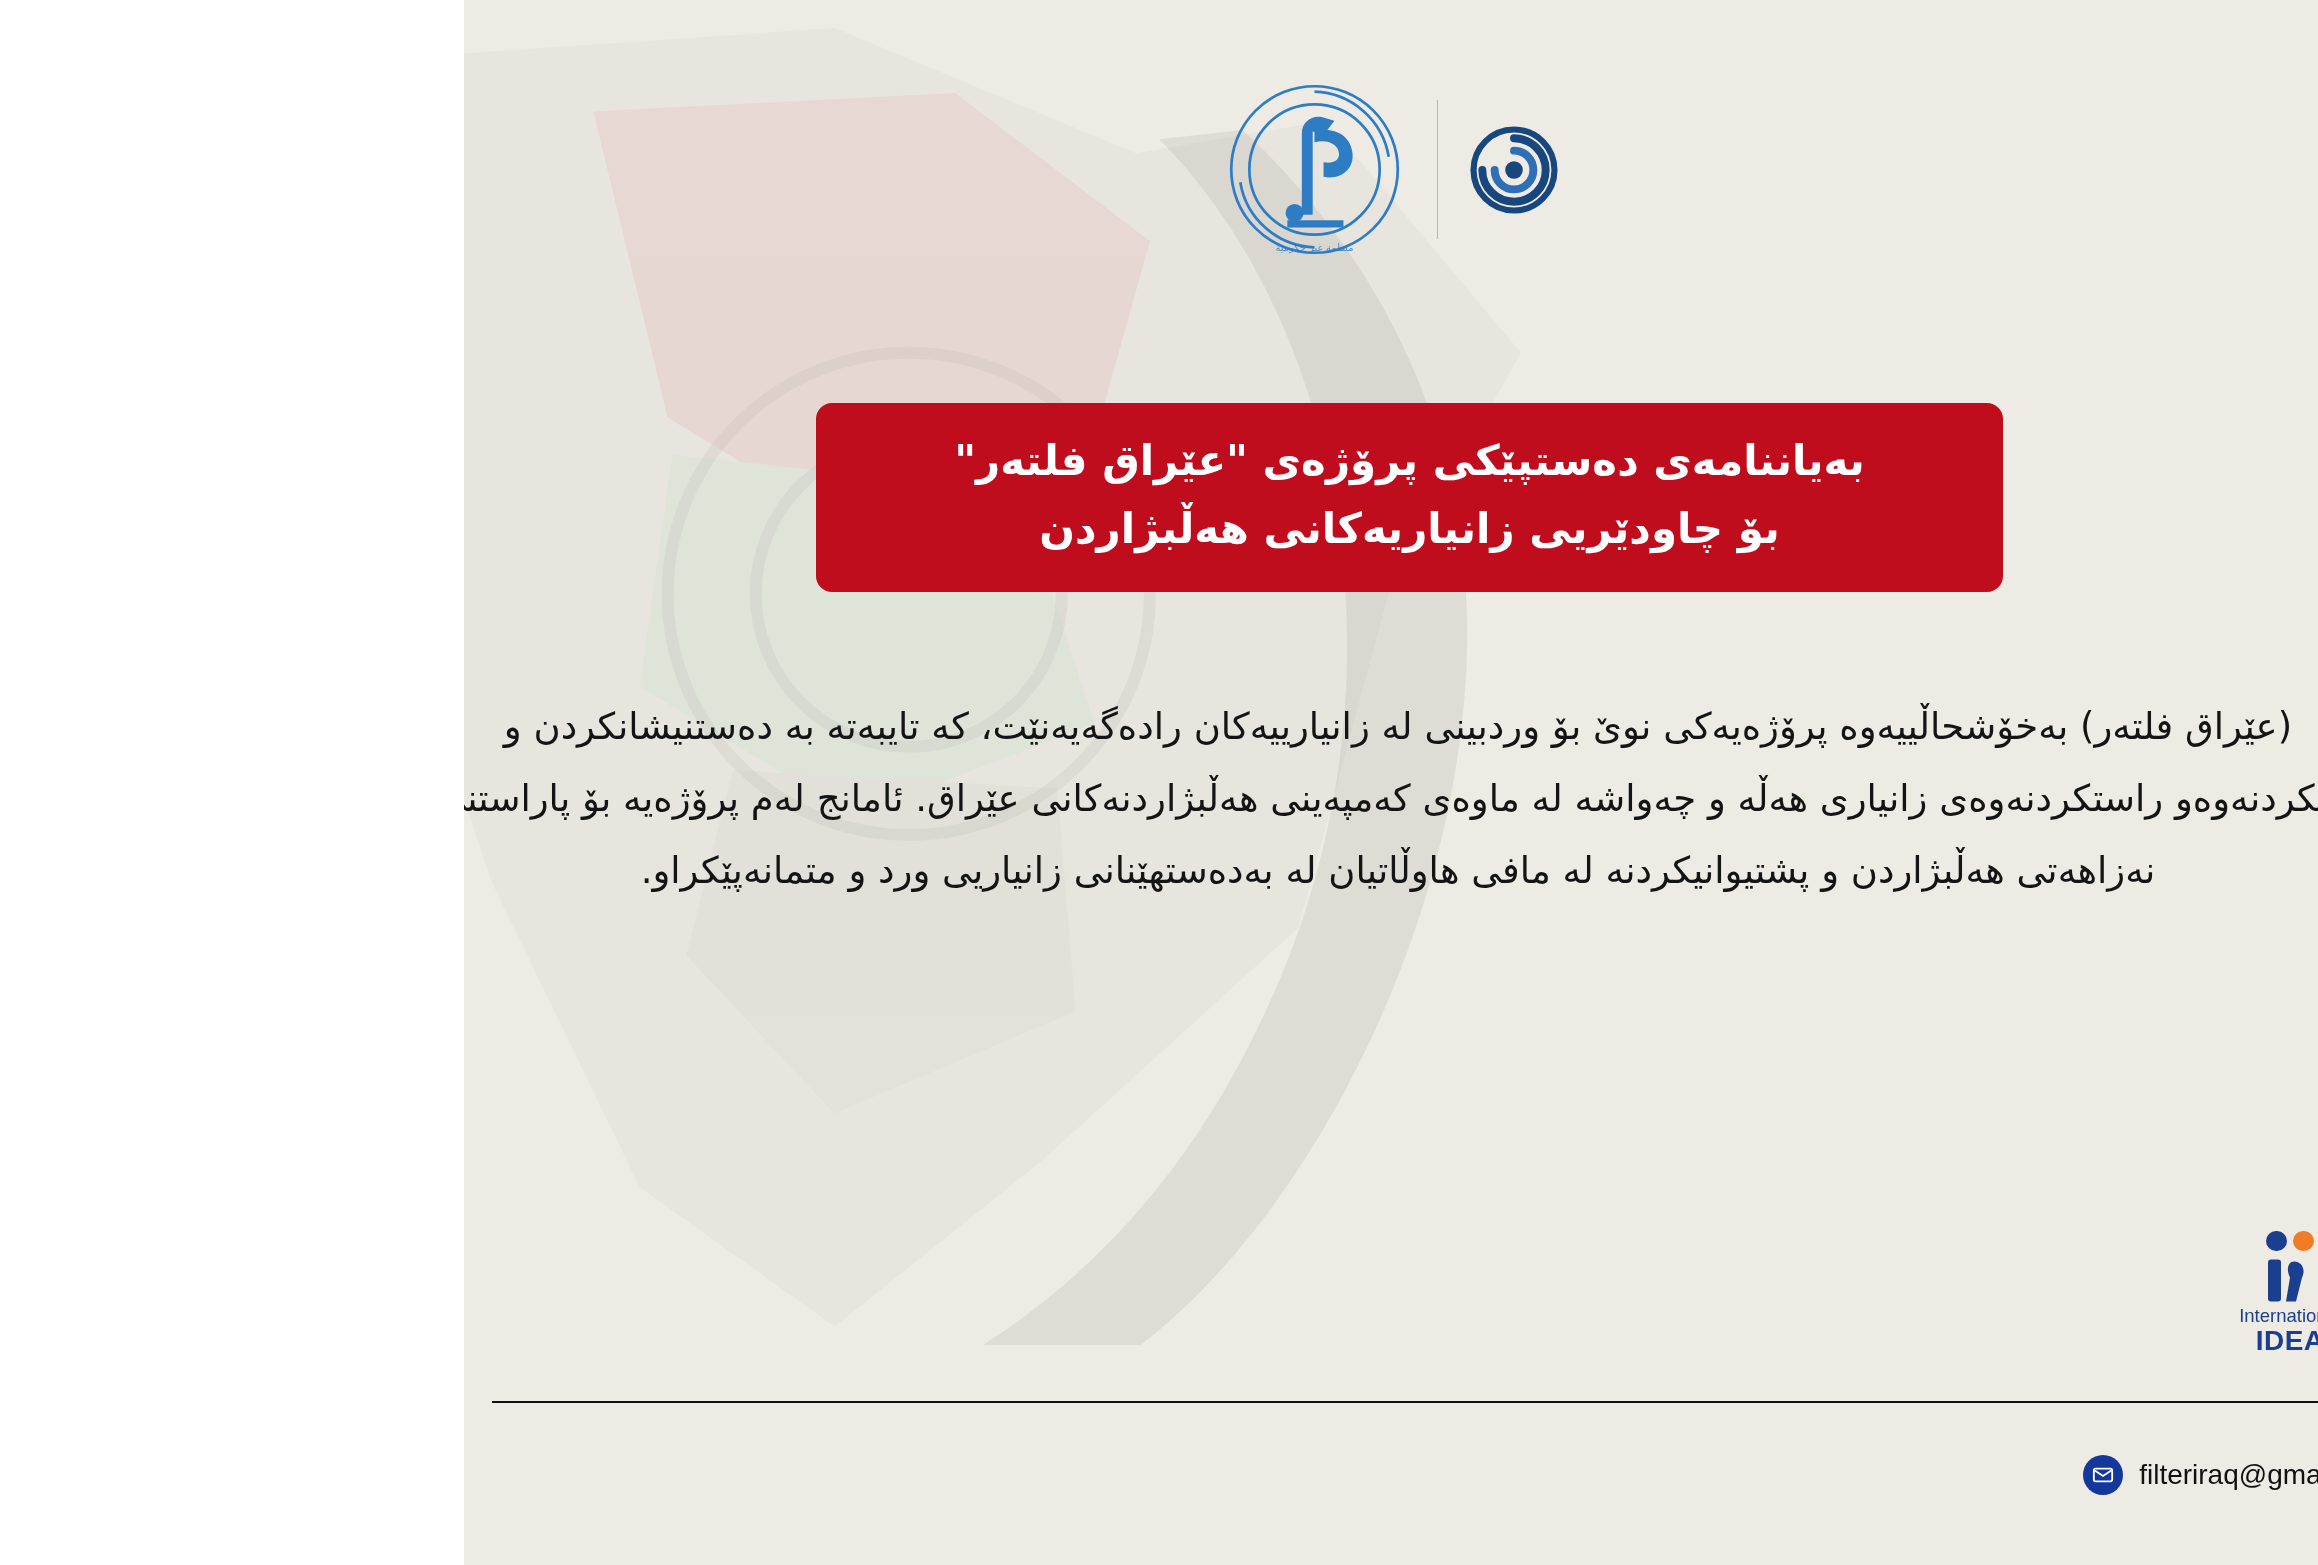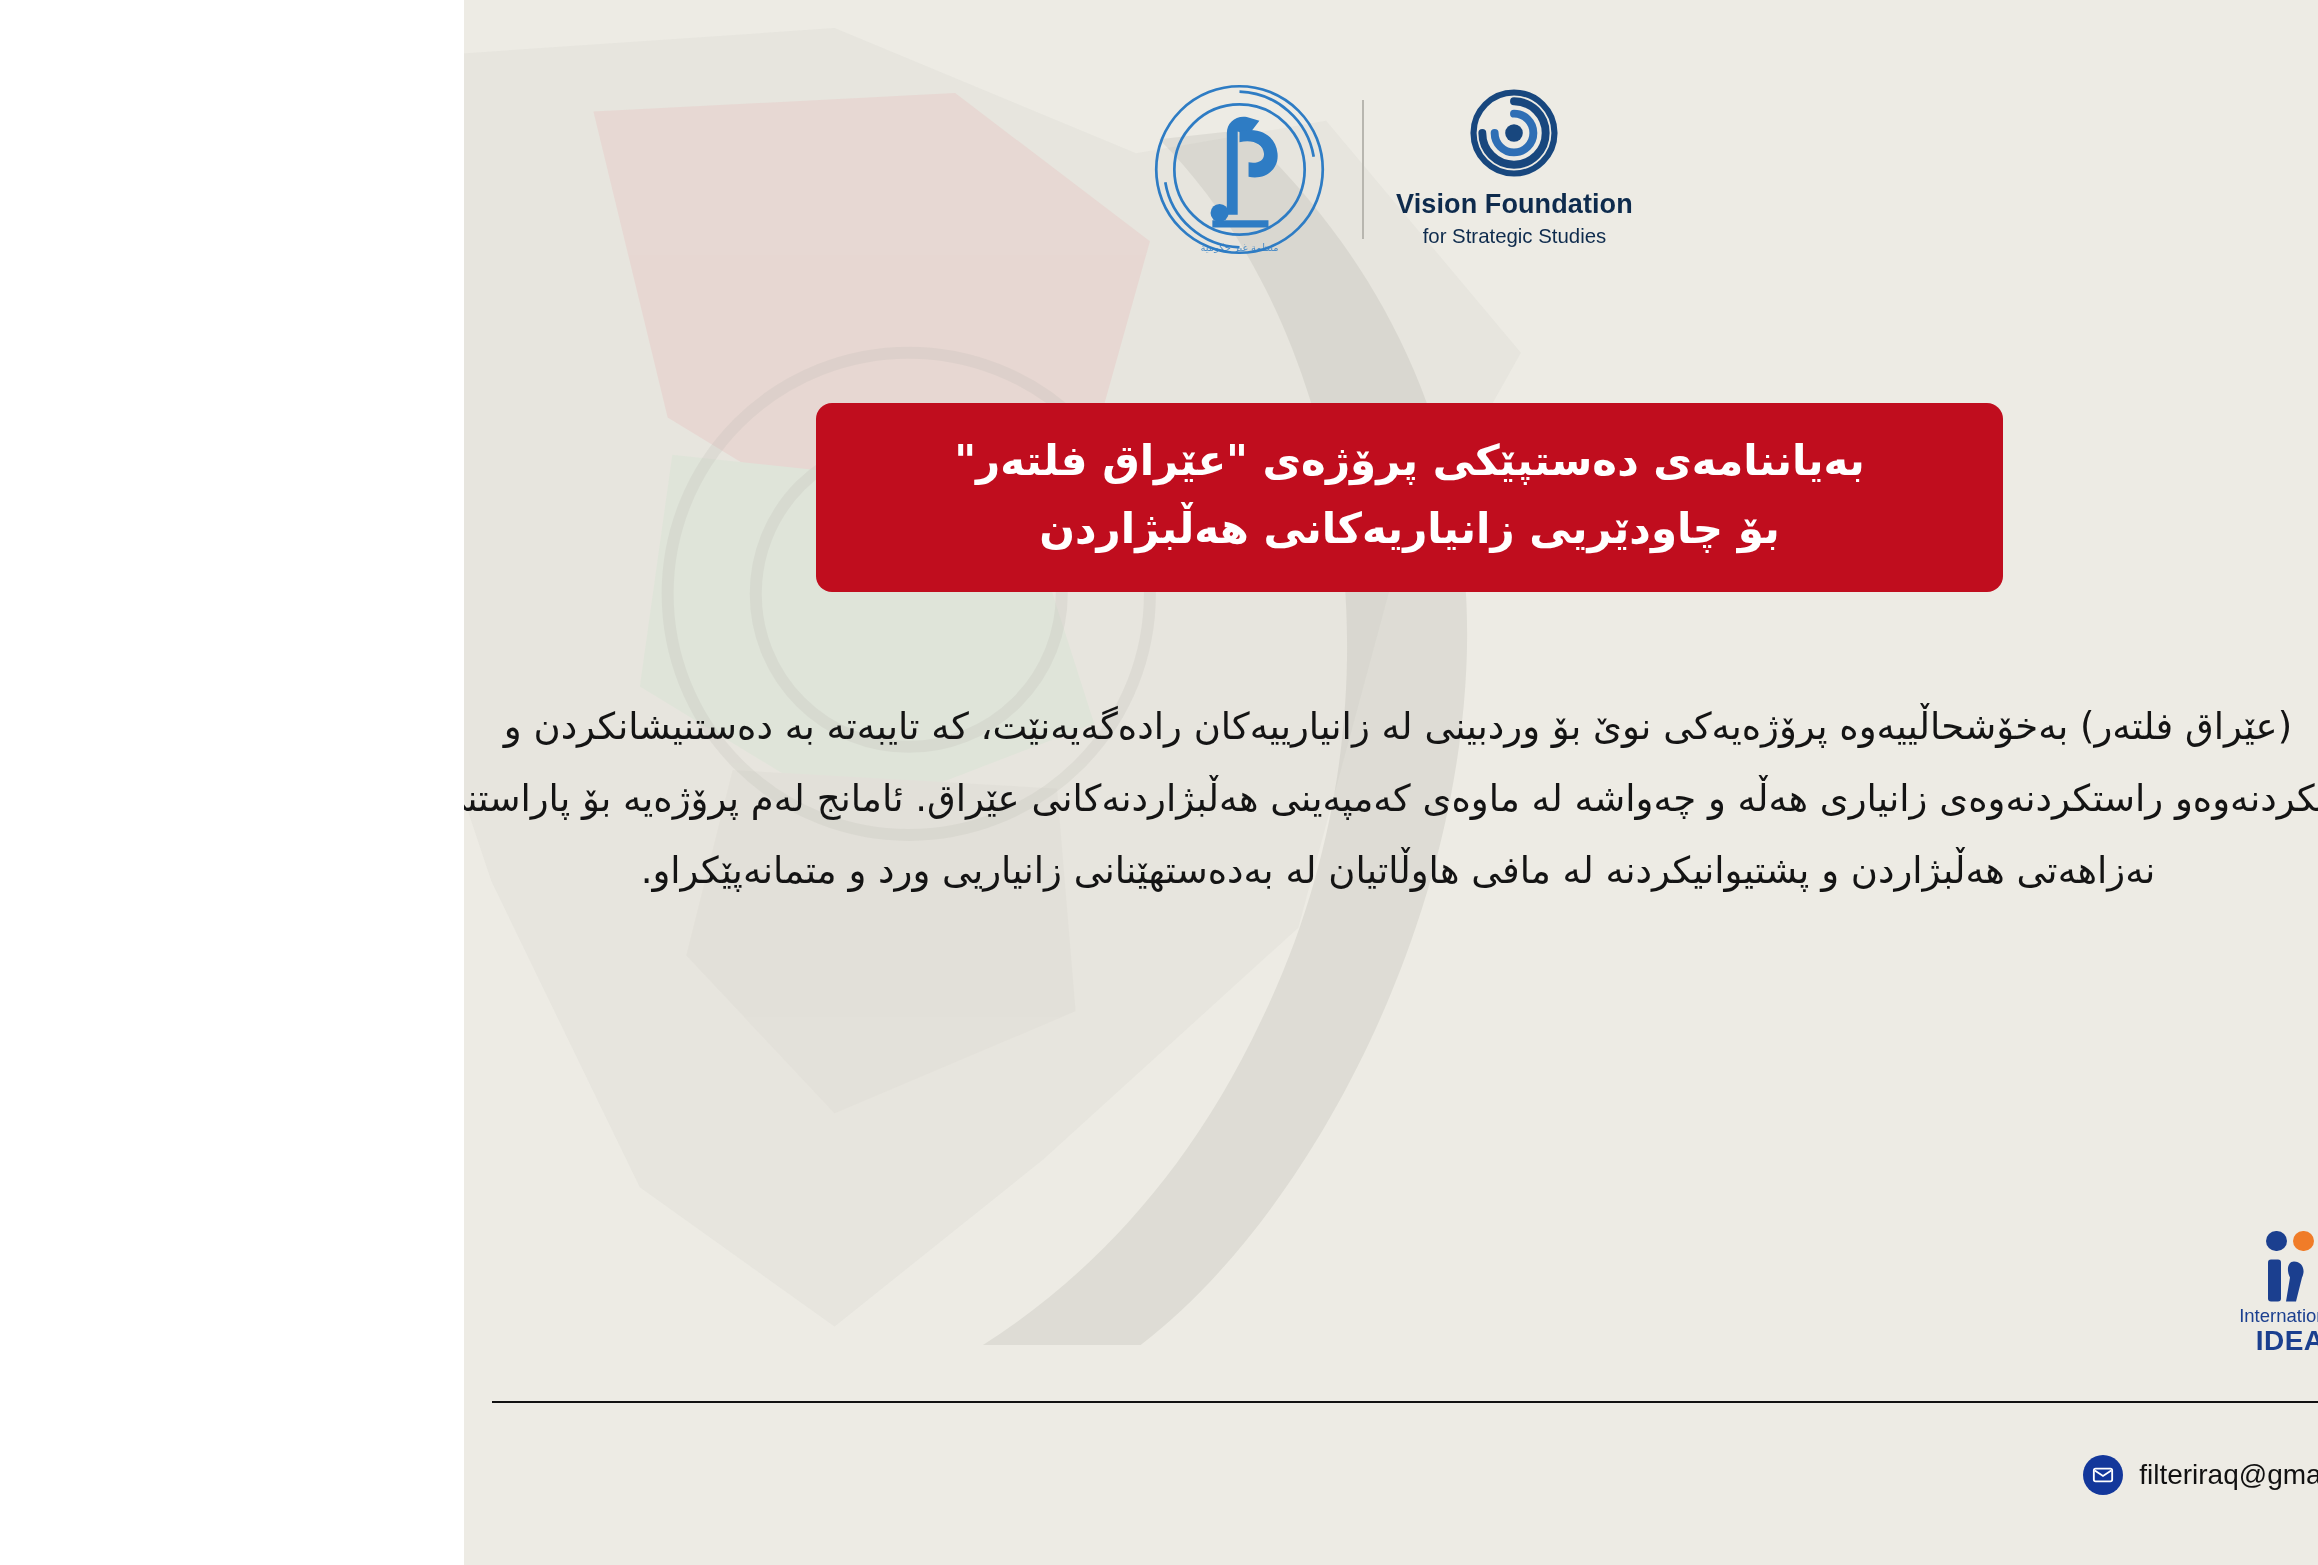--- a/index.html
+++ b/index.html
@@ -225,24 +225,20 @@
 
   <div class="header">
 
     <div class="vision-logo">
       <svg class="vision-mark" viewBox="0 0 100 100">
         <circle cx="50" cy="50" r="46" fill="none" stroke="#18477e" stroke-width="7"></circle>
         <path d="M50 14 A36 36 0 1 1 14 50" fill="none" stroke="#18477e" stroke-width="9" stroke-linecap="round"></path>
         <path d="M50 28 A22 22 0 1 1 28 50" fill="none" stroke="#2f6fb5" stroke-width="9" stroke-linecap="round"></path>
         <circle cx="50" cy="50" r="10" fill="#18477e"></circle>
       </svg>
-      <div class="vision-text">
-        <div class="l1">Vision Foundation</div>
-        <div class="l2">for Strategic Studies</div>
-      </div>
     </div>
 
     <div class="logo-divider"></div>
 
     <svg class="ngo-mark" viewBox="0 0 200 200">
       <g fill="none" stroke="#2e7cc4" stroke-width="3">
         <circle cx="100" cy="100" r="92"></circle>
         <circle cx="100" cy="100" r="72"></circle>
       </g>
       <g stroke="#2e7cc4" stroke-width="3" fill="none">

